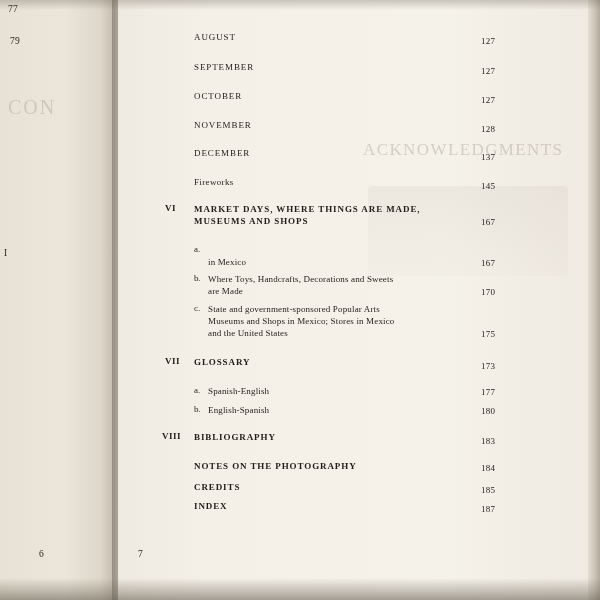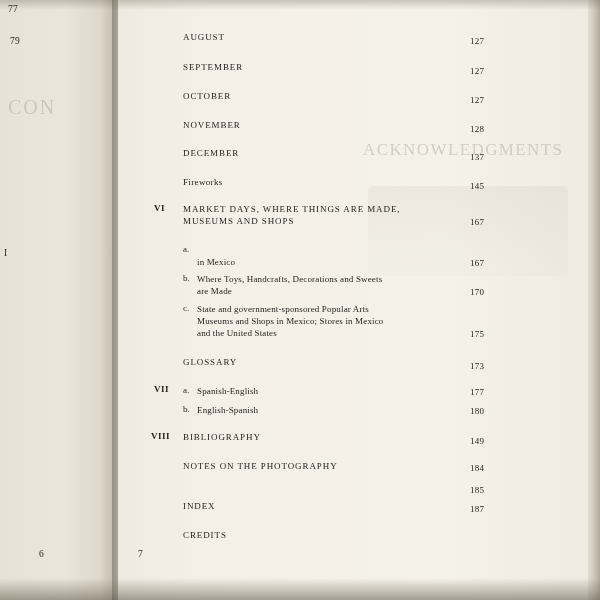--- a/index.html
+++ b/index.html
@@ -91,21 +91,21 @@
     left: 250px;
     top: 186px;
     width: 200px;
     height: 90px;
     background: linear-gradient(to bottom, rgba(160,150,133,0.10), rgba(160,150,133,0.03));
     border-radius: 4px;
   }
   
   .toc {
     position: absolute;
-    left: 0;
+    left: 11px;
     top: 0;
     width: 470px;
     height: 447px;
   }
   .label {
     position: absolute;
     font-size: 9px;
     line-height: 12px;
     color: #211e1a;
     letter-spacing: 0.35px;
@@ -115,21 +115,21 @@
     font-size: 9px;
     line-height: 12px;
     color: #211e1a;
     text-align: left;
     letter-spacing: 0.2px;
   }
   .caps {
     letter-spacing: 0.9px;
   }
   .bold {
-    font-weight: normal;
+    font-weight: bold;
   }
   .roman {
     position: absolute;
     font-size: 9px;
     font-weight: bold;
     letter-spacing: 0.5px;
     color: #211e1a;
   }
   .sub-letter {
     position: absolute;
@@ -221,40 +221,40 @@
       <span class="sub-text" style="left:79px; top:273px;">Where Toys, Handcrafts, Decorations and Sweets</span>
       <span class="sub-text" style="left:79px; top:285px;">are Made</span>
       <span class="page-no" style="left:352px; top:286px;">170</span>
 
       <span class="sub-letter" style="left:65px; top:303px;">c.</span>
       <span class="sub-text" style="left:79px; top:303px;">State and government-sponsored Popular Arts</span>
       <span class="sub-text" style="left:79px; top:315px;">Museums and Shops in Mexico; Stores in Mexico</span>
       <span class="sub-text" style="left:79px; top:327px;">and the United States</span>
       <span class="page-no" style="left:352px; top:328px;">175</span>
 
-      <span class="roman" style="left:36px; top:356px;margin-top:28px;">VII</span>
+      <span class="roman" style="left:36px; top:356px;">VII</span>
       <span class="label caps bold" style="left:65px; top:356px;">GLOSSARY</span>
       <span class="page-no" style="left:352px; top:360px;">173</span>
 
       <span class="sub-letter" style="left:65px; top:385px;">a.</span>
       <span class="sub-text" style="left:79px; top:385px;">Spanish-English</span>
       <span class="page-no" style="left:352px; top:386px;">177</span>
 
       <span class="sub-letter" style="left:65px; top:404px;">b.</span>
       <span class="sub-text" style="left:79px; top:404px;">English-Spanish</span>
       <span class="page-no" style="left:352px; top:405px;">180</span>
 
       <span class="roman" style="left:33px; top:431px;">VIII</span>
       <span class="label caps bold" style="left:65px; top:431px;">BIBLIOGRAPHY</span>
-      <span class="page-no" style="left:352px; top:435px;">149</span>
+      <span class="page-no" style="left:352px; top:435px;">183</span>
 
       <span class="label caps bold" style="left:65px; top:460px;">NOTES ON THE PHOTOGRAPHY</span>
       <span class="page-no" style="left:352px; top:462px;">184</span>
 
-      <span class="label caps bold" style="left:65px; top:481px;margin-top:48px;">CREDITS</span>
+      <span class="label caps bold" style="left:65px; top:481px;">CREDITS</span>
       <span class="page-no" style="left:352px; top:484px;">185</span>
 
       <span class="label caps bold" style="left:65px; top:500px;">INDEX</span>
       <span class="page-no" style="left:352px; top:503px;">187</span>
 
     </div>
 
     <span class="folio" style="left:20px; top:549px;">7</span>
   </div>
 

